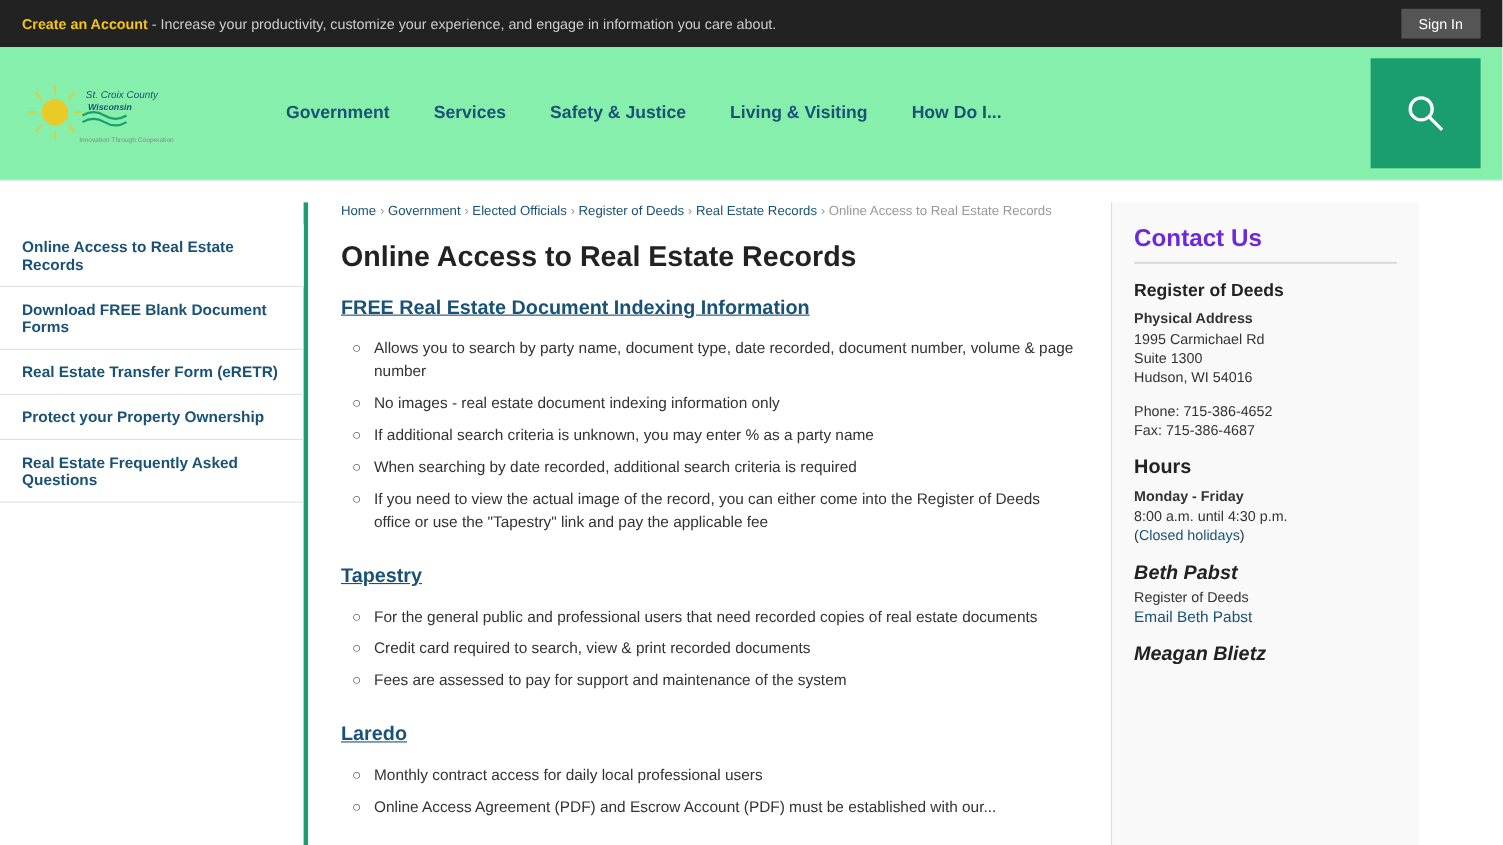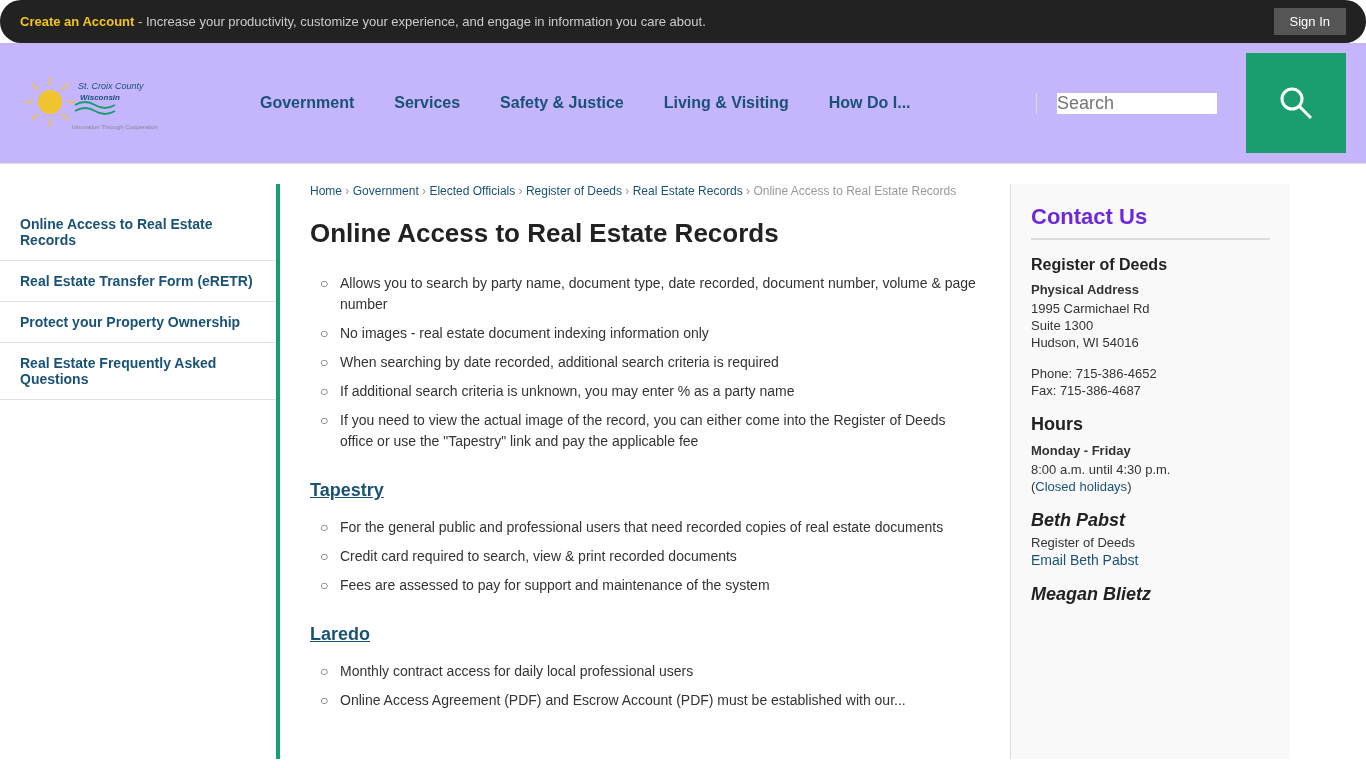--- a/index.html
+++ b/index.html
@@ -7,37 +7,36 @@
 
     
     .top-banner {
       background: #222;
       color: #ccc;
       padding: 8px 20px;
       font-size: 13px;
       display: flex;
       justify-content: space-between;
       align-items: center;
-      border-radius: 21px;
     }
     .top-banner a { color: #f5c518; text-decoration: none; font-weight: bold; }
     .sign-in-btn {
       background: #555;
       color: #fff;
       border: none;
       padding: 6px 16px;
       cursor: pointer;
       font-size: 13px;
     }
 
     
     .header {
       display: flex;
       align-items: center;
-      background: #c4b5fd;
+      background: #86efac;
       padding: 10px 20px;
       border-bottom: 1px solid #ddd;
       min-height: 100px;
     }
     .logo-area {
       width: 220px;
       flex-shrink: 0;
     }
     .logo-svg { width: 200px; height: 70px; }
 
@@ -249,35 +248,33 @@
   </div>
 
   <nav>
     <a class="nav-item">Government</a>
     <a class="nav-item">Services</a>
     <a class="nav-item">Safety &amp; Justice</a>
     <a class="nav-item">Living &amp; Visiting</a>
     <a class="nav-item">How Do I...</a>
   </nav>
 
-  <div class="search-area">
-    <input class="search-input" type="text" placeholder="Search" style="">
-  </div>
   <button class="search-btn">
     <svg class="search-icon-svg" viewBox="0 0 40 40">
       <circle cx="16" cy="16" r="10" stroke="white" stroke-width="3" fill="none"></circle>
       <line x1="23" y1="23" x2="35" y2="35" stroke="white" stroke-width="3"></line>
     </svg>
   </button>
 </div>
 
 <div class="page-layout">
 
   <div class="sidebar">
     <a class="sidebar-item">Online Access to Real Estate Records</a>
+    <a class="sidebar-item">Download FREE Blank Document Forms</a>
     <a class="sidebar-item">Real Estate Transfer Form (eRETR)</a>
     <a class="sidebar-item">Protect your Property Ownership</a>
     <a class="sidebar-item">Real Estate Frequently Asked Questions</a>
   </div>
 
   <div class="main-content">
 
     <div class="breadcrumb">
       <a>Home</a>
       <span> › </span>
@@ -288,25 +285,26 @@
       <a>Register of Deeds</a>
       <span> › </span>
       <a>Real Estate Records</a>
       <span> › </span>
       <span>Online Access to Real Estate Records</span>
     </div>
 
     <h1 class="page-title">Online Access to Real Estate Records</h1>
 
     <div>
+      <div class="section-title">FREE Real Estate Document Indexing Information</div>
       <ul class="bullet-list">
         <li>Allows you to search by party name, document type, date recorded, document number, volume &amp; page number</li>
         <li>No images - real estate document indexing information only</li>
+        <li>If additional search criteria is unknown, you may enter % as a party name</li>
         <li>When searching by date recorded, additional search criteria is required</li>
-        <li>If additional search criteria is unknown, you may enter % as a party name</li>
         <li>If you need to view the actual image of the record, you can either come into the Register of Deeds office or use the "Tapestry" link and pay the applicable fee</li>
       </ul>
     </div>
 
     <div>
       <div class="section-title">Tapestry</div>
       <ul class="bullet-list">
         <li>For the general public and professional users that need recorded copies of real estate documents</li>
         <li>Credit card required to search, view &amp; print recorded documents</li>
         <li>Fees are assessed to pay for support and maintenance of the system</li>

